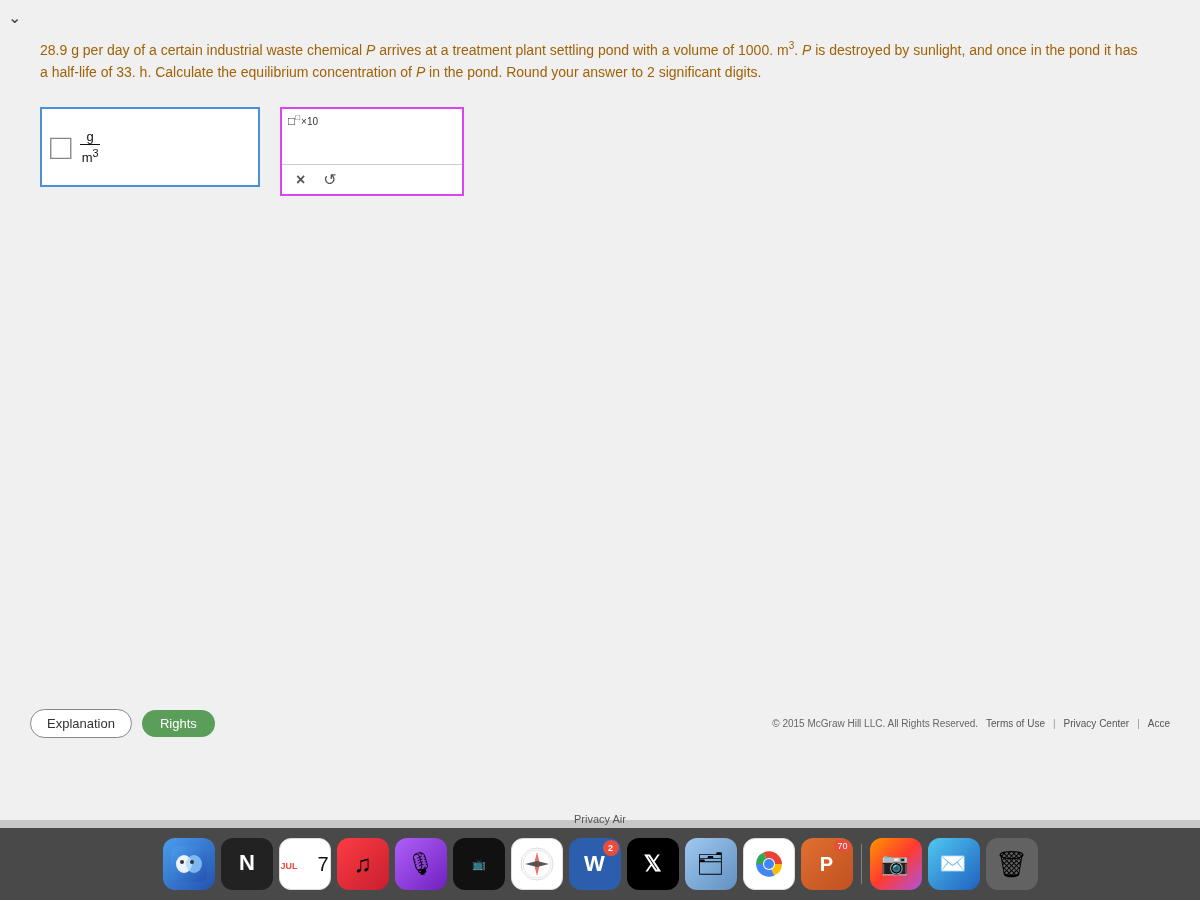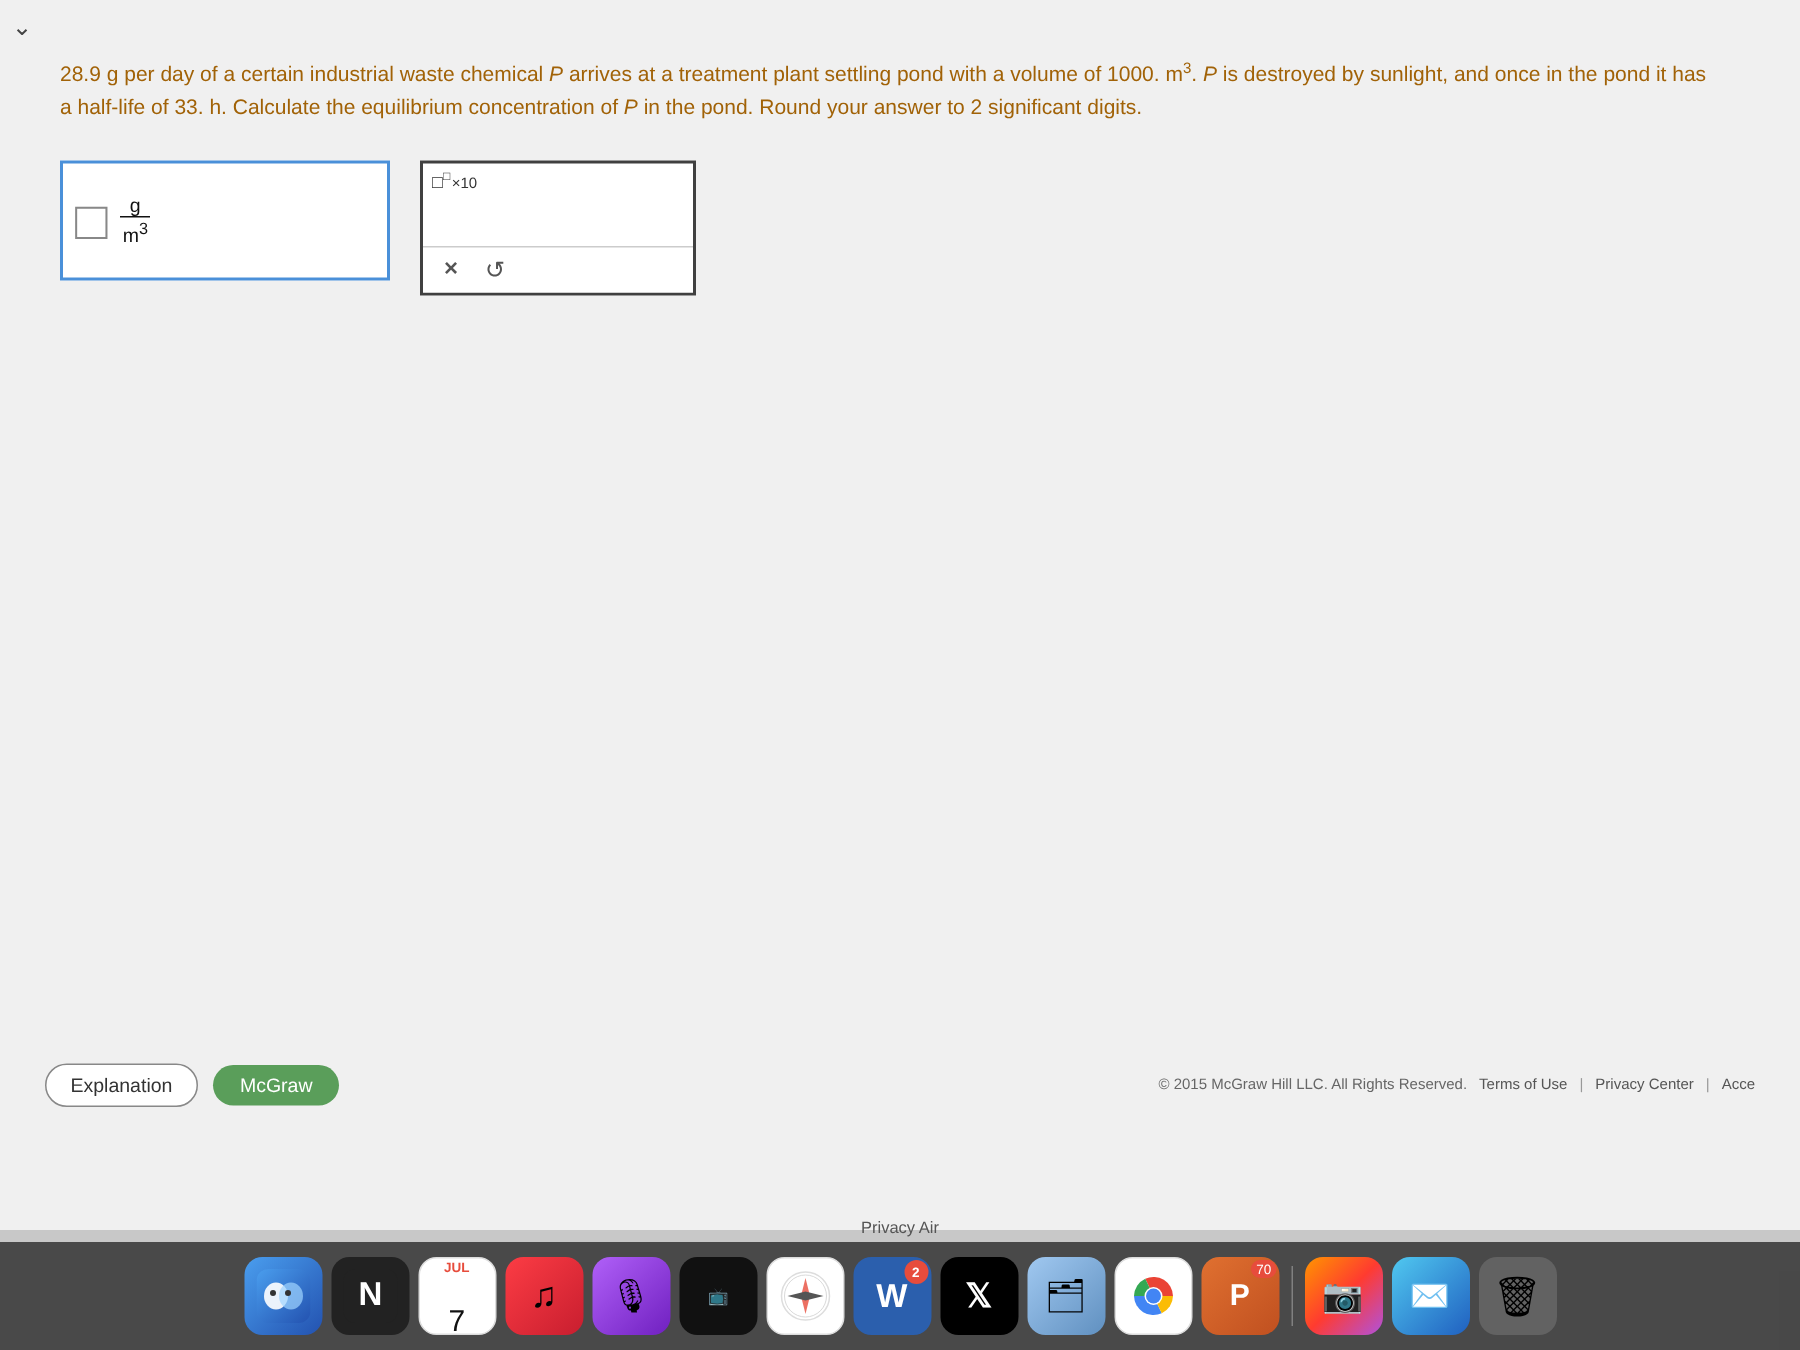--- a/index.html
+++ b/index.html
@@ -233,21 +233,21 @@
 
     .chevron-btn {
       background: none;
       border: none;
       font-size: 16px;
       color: #444;
       cursor: pointer;
     }
 
     .answer-box-outer {
-      border: 2px solid #404040;
+      border: 2px solid #d946ef;
       background: white;
       display: inline-flex;
       flex-direction: column;
     }
 
     .answer-top {
       display: flex;
       align-items: flex-start;
       padding: 6px 10px 4px 10px;
       position: relative;
@@ -313,21 +313,21 @@
           <button class="btn-undo">↺</button>
         </div>
       </div>
     </div>
 
   </div>
 
   <div class="bottom-bar">
     <div class="left-buttons">
       <button class="btn-explanation">Explanation</button>
-      <button class="btn-check">McGraw</button>
+      <button class="btn-check">Rights</button>
     </div>
     <div style="display:flex; align-items:center; gap: 8px;">
       <span class="copyright-text">© 2015 McGraw Hill LLC. All Rights Reserved.</span>
       <span class="copyright-links">Terms of Use</span>
       <span style="color:#999; font-size:10px;">|</span>
       <span class="copyright-links">Privacy Center</span>
       <span style="color:#999; font-size:10px;">|</span>
       <span class="copyright-links">Acce</span>
     </div>
   </div>
@@ -354,21 +354,21 @@
     </svg>
   </div>
 
   <div class="dock-item dock-news" style="background: #222; border-radius:12px;">
     <svg width="36" height="36" viewBox="0 0 36 36">
       <rect width="36" height="36" rx="8" fill="#222"></rect>
       <text x="18" y="24" text-anchor="middle" font-size="22" fill="white" font-weight="bold">N</text>
     </svg>
   </div>
 
-  <div class="dock-item dock-calendar" style="flex-direction:column; font-size:11px;gap:20px;">
+  <div class="dock-item dock-calendar" style="flex-direction:row; font-size:11px;gap:20px;">
     <div class="cal-month" style="color:#e74c3c; font-size:9px; font-weight:bold; margin-top:4px;">JUL</div>
     <div class="cal-day" style="color:#111; font-size:20px; font-weight:300;">7</div>
   </div>
 
   <div class="dock-item" style="background: linear-gradient(135deg,#fc3c44,#c81e2f); border-radius:12px;">
     <span style="font-size:24px;">♫</span>
   </div>
 
   <div class="dock-item" style="background: linear-gradient(135deg,#b060f8,#7020c0); border-radius:12px;">
     <span style="font-size:22px;">🎙</span>

